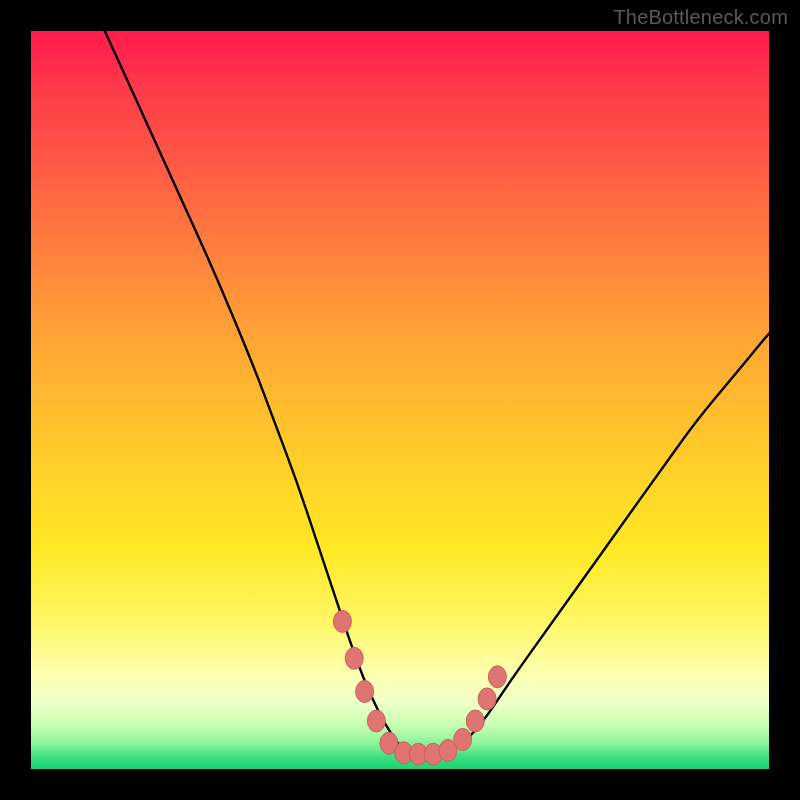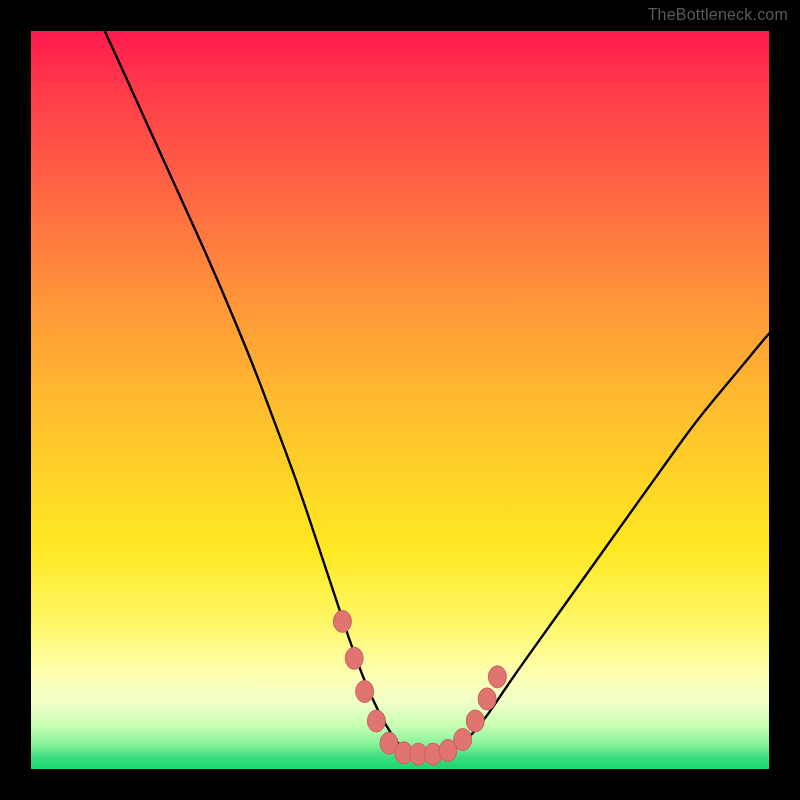--- a/index.html
+++ b/index.html
@@ -64,21 +64,21 @@
     inset: 0;
     width: 100%;
     height: 100%;
     pointer-events: none;
   }
   .watermark {
     position: absolute;
     top: 6px;
     right: 12px;
     color: #5a5a5a;
-    font-size: 16px;
+    font-size: 20px;
     font-weight: 500;
     letter-spacing: 0.2px;
     user-select: none;
   }
 </style>
 </head>
 <body>
 
 <div class="frame">
   <div class="watermark">TheBottleneck.com</div>

